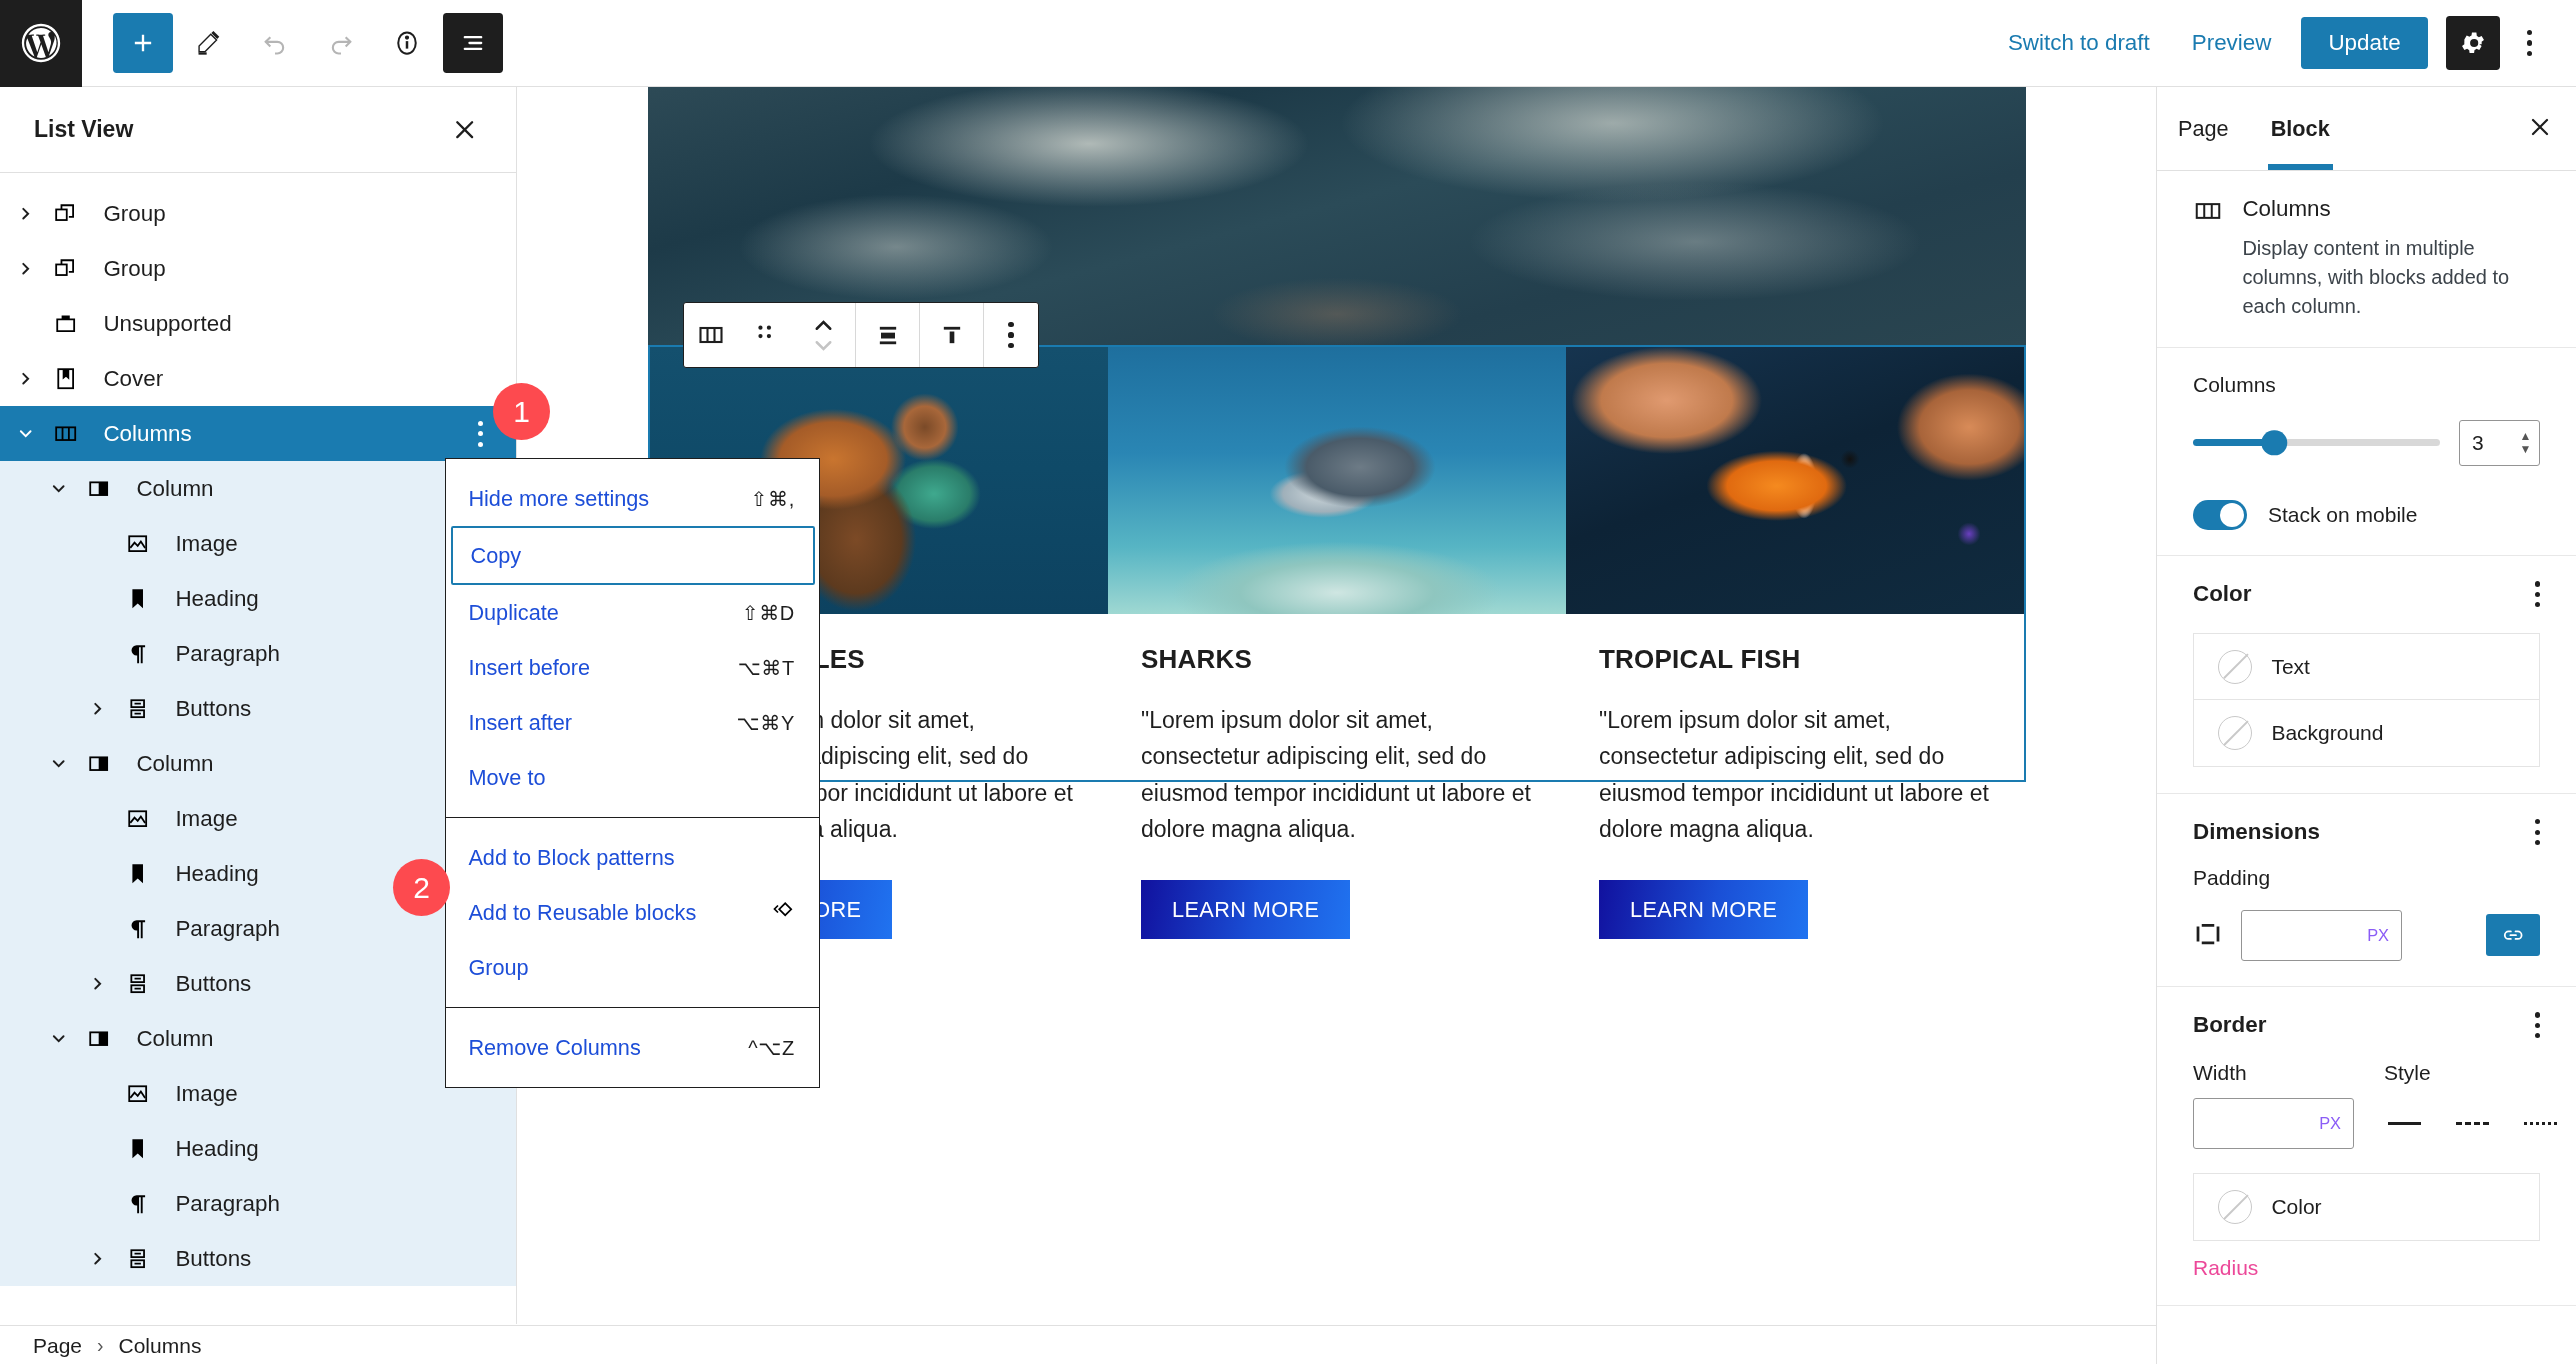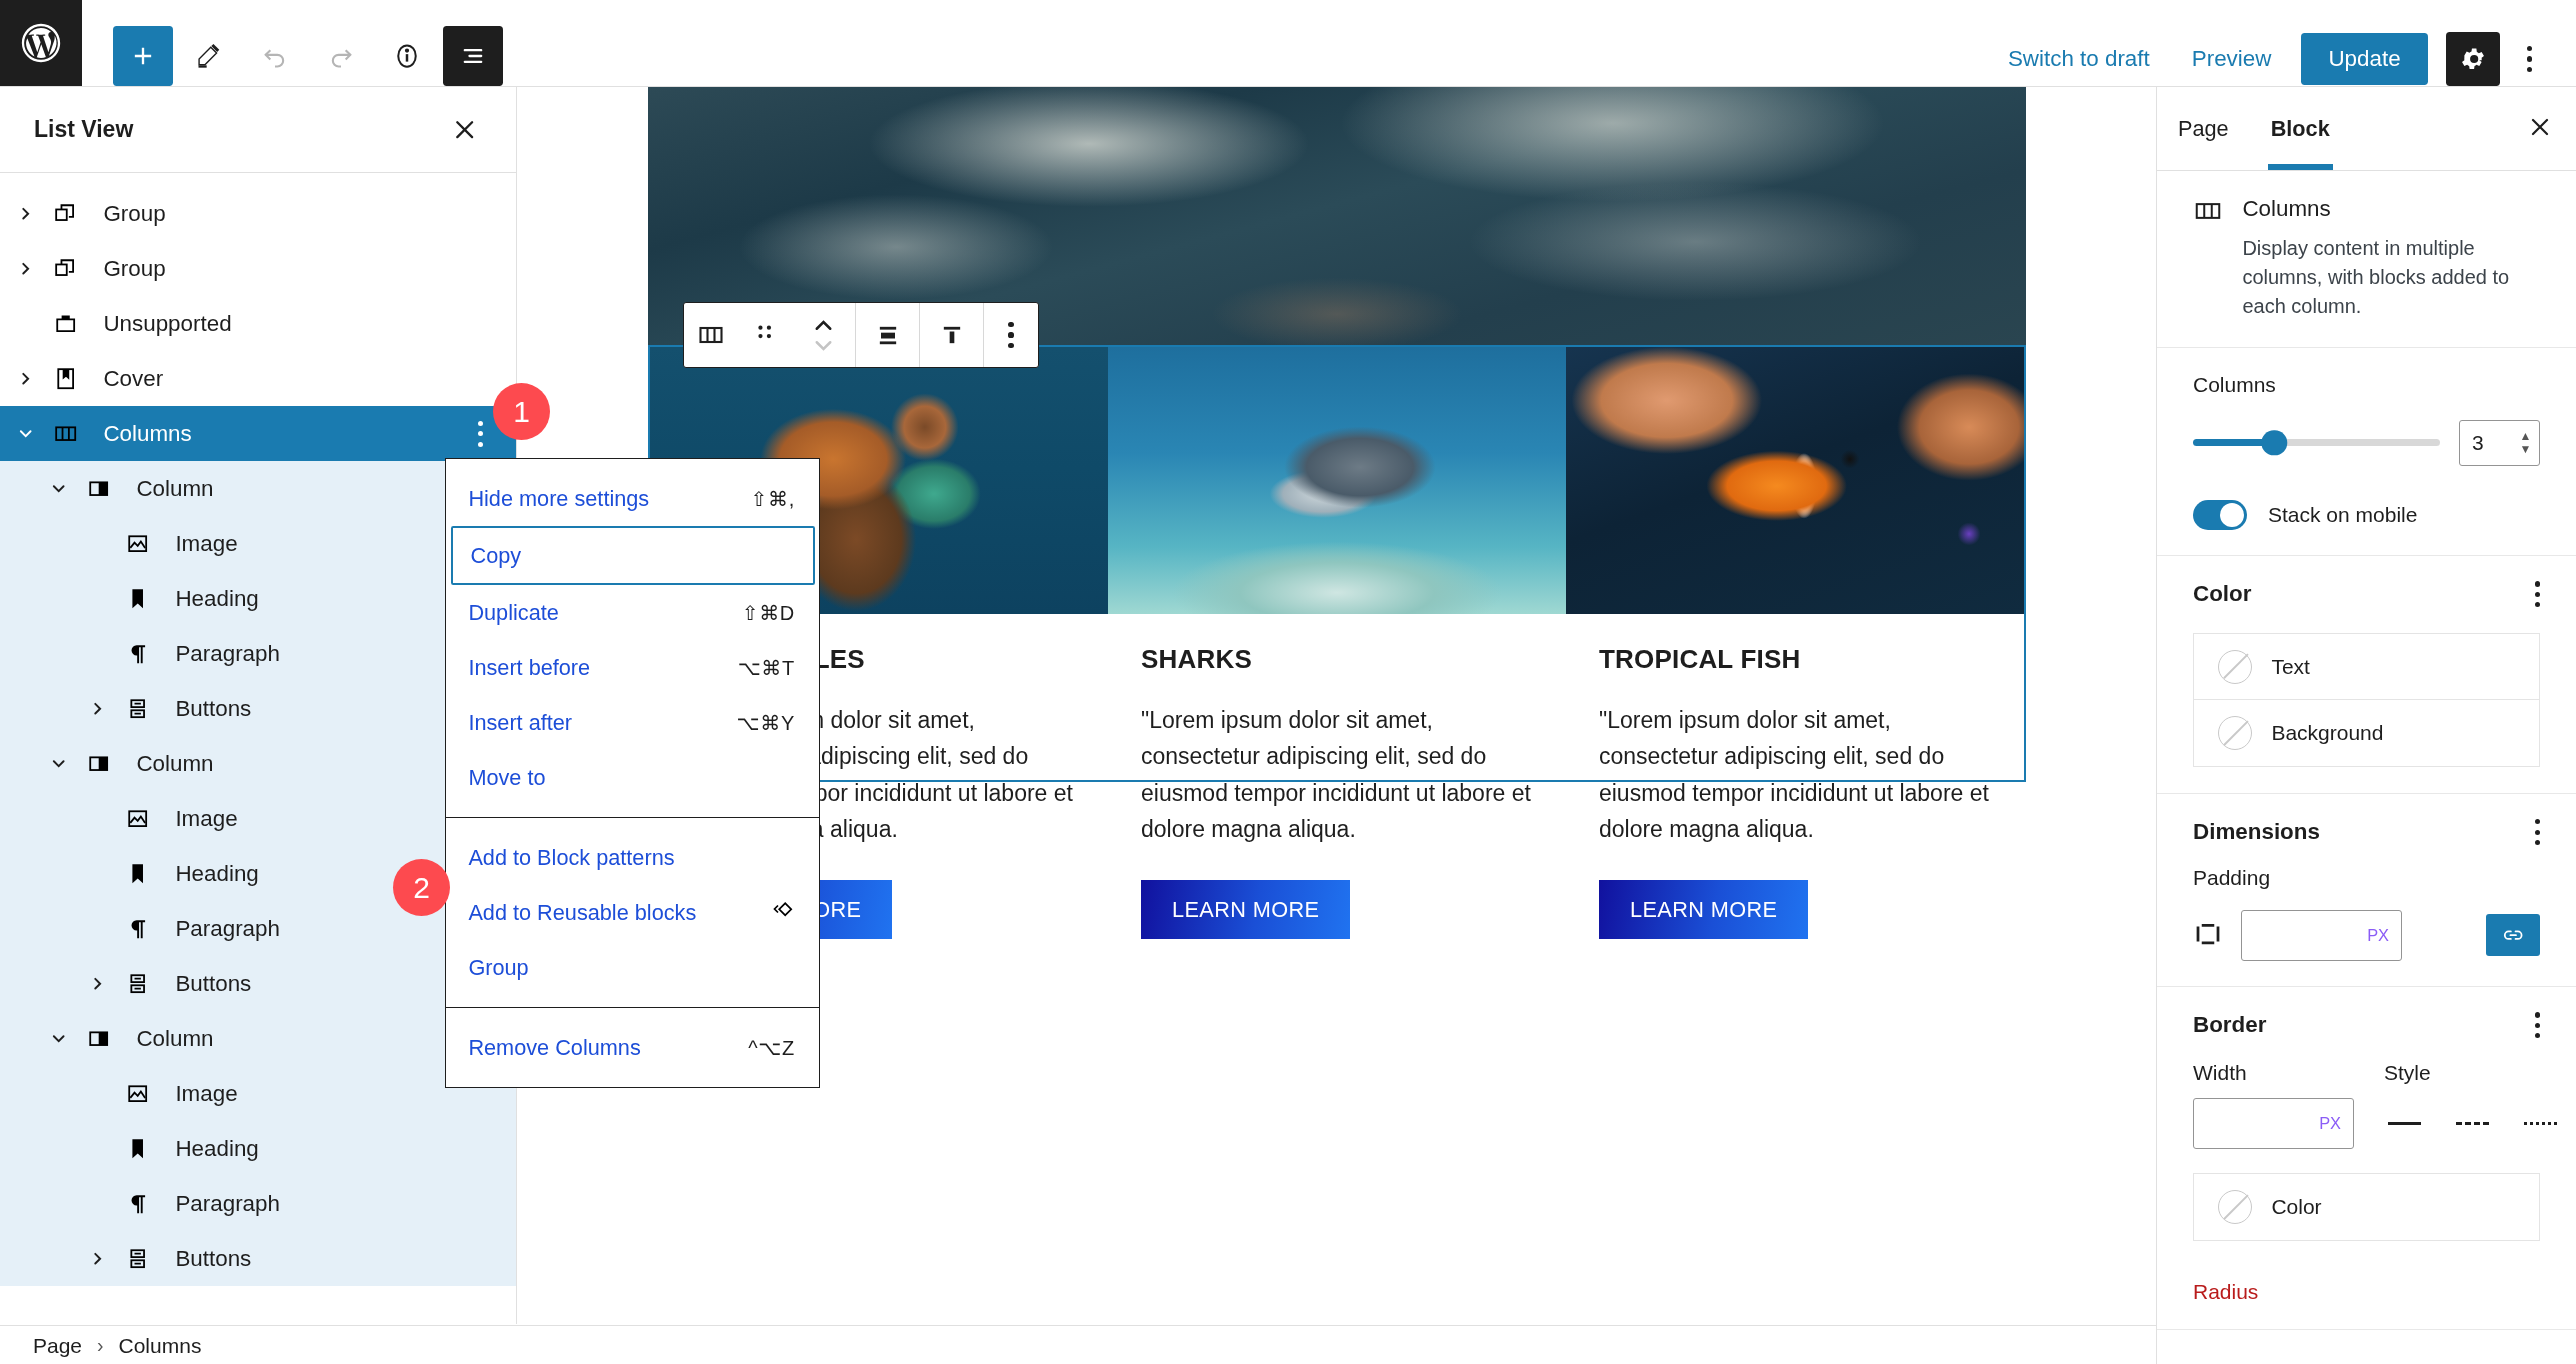--- a/index.html
+++ b/index.html
@@ -8,21 +8,21 @@
     font-family: "Liberation Sans", sans-serif;
     background: #ffffff;
     overflow: hidden;
   }
   .app { position: relative; width: 2576px; height: 1365px; }
 
   
   .topbar {
     position: absolute; top: 0; left: 0; width: 2576px; height: 87px;
     background: #fff; border-bottom: 1.5px solid #e0e0e0;
-    display: flex; align-items: flex-end;
+    display: flex; align-items: center;
   }
   .wp-logo-box {
     width: 82px; height: 87px; background: #1e1e1e;
     display: flex; align-items: center; justify-content: center; flex: 0 0 auto;
   }
   .wp-logo-box svg { width: 46px; height: 46px; }
   .tb-left { display: flex; align-items: center; gap: 6px; padding-left: 31px; }
   .tb-btn {
     width: 60px; height: 60px; border-radius: 3.7px;
     display: flex; align-items: center; justify-content: center;
@@ -250,21 +250,21 @@
     border-radius: 3px; display: flex; align-items: center; justify-content: center;
     cursor: pointer;
   }
   .wb-row { display: flex; gap: 30px; margin-top: 22.4px; }
   .wb-col { display: flex; flex-direction: column; gap: 13.4px; }
   .styles-row { display: flex; align-items: center; gap: 28px; height: 51px; }
   .st { width: 40px; cursor: pointer; display:flex; align-items:center; justify-content:center;}
   .st .solid { width: 33px; height: 3.7px; background: #1e1e1e; }
   .st .dashed { width: 33px; border-top: 3.7px dashed #1e1e1e; }
   .st .dotted { width: 33px; border-top: 3.7px dotted #1e1e1e; }
-  .radius-lbl { font-size: 21px; color: #b91c1c; margin-top: 39px; }
+  .radius-lbl { font-size: 21px; color: #ec4899; margin-top: 15px; }
 
   
   .ctxmenu {
     position: absolute; left: 445px; top: 458px; width: 375px;
     background: #fff; border: 1.5px solid #1e1e1e; z-index: 50;
   }
   .mi {
     height: 55px; display: flex; align-items: center; justify-content: space-between;
     padding: 0 24px 0 22.4px; cursor: pointer;
   }

